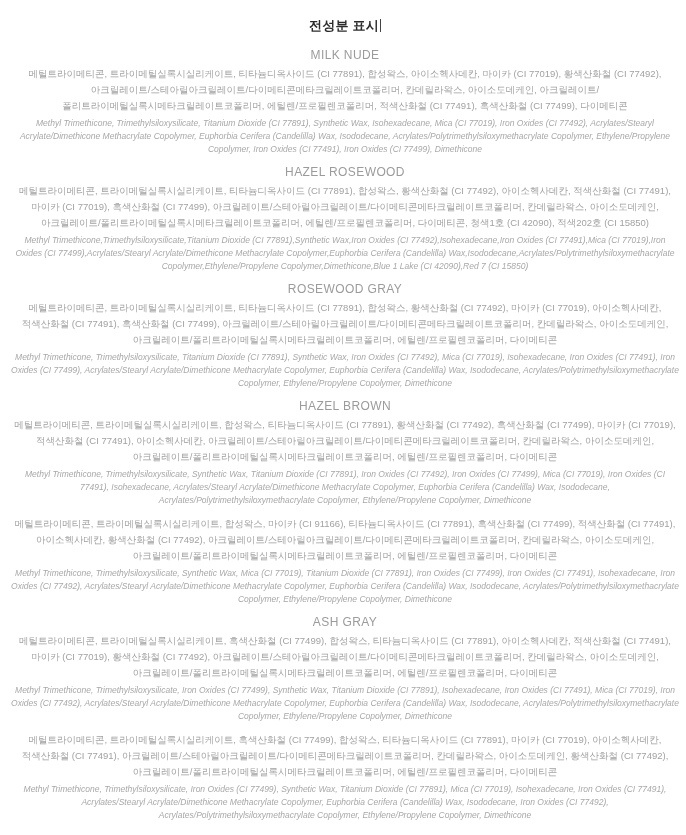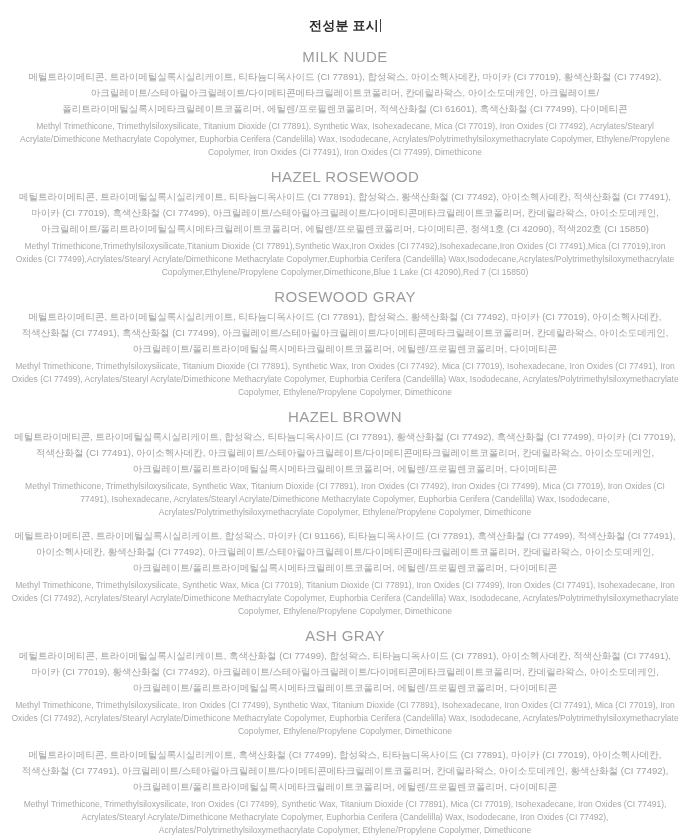--- a/index.html
+++ b/index.html
@@ -30,52 +30,53 @@
     height: 13px;
     background: #444;
     vertical-align: -2px;
     margin-left: 1px;
   }
   .shade-section {
     margin-bottom: 9px;
   }
   .shade-name {
     text-align: center;
-    font-size: 15px;
+    font-size: 12px;
     font-weight: normal;
     color: #9b9b9b;
     letter-spacing: 0.4px;
     margin: 0 0 4px 0;
   }
   .ingredients-ko {
     text-align: center;
     font-size: 9.5px;
     color: #a2a2a2;
     line-height: 16px;
     margin: 0 0 3px 0;
     word-break: keep-all;
   }
   .ingredients-en {
     text-align: center;
     font-size: 8.5px;
     color: #a8a8a8;
     line-height: 13px;
     margin: 0;
+    font-style: italic;
   }
 </style>
 </head>
 <body>
 
 <div class="page">
 
   <h1 class="page-title"><span>전성분 표시</span><span class="caret"></span></h1>
 
   <div class="shade-section">
     <h2 class="shade-name">MILK NUDE</h2>
-    <p class="ingredients-ko">메틸트라이메티콘, 트라이메틸실록시실리케이트, 티타늄디옥사이드 (CI 77891), 합성왁스, 아이소헥사데칸, 마이카 (CI 77019), 황색산화철 (CI 77492), 아크릴레이트/스테아릴아크릴레이트/다이메티콘메타크릴레이트코폴리머, 칸데릴라왁스, 아이소도데케인, 아크릴레이트/폴리트라이메틸실록시메타크릴레이트코폴리머, 에틸렌/프로필렌코폴리머, 적색산화철 (CI 61601), 흑색산화철 (CI 77499), 다이메티콘</p>
+    <p class="ingredients-ko">메틸트라이메티콘, 트라이메틸실록시실리케이트, 티타늄디옥사이드 (CI 77891), 합성왁스, 아이소헥사데칸, 마이카 (CI 77019), 황색산화철 (CI 77492), 아크릴레이트/스테아릴아크릴레이트/다이메티콘메타크릴레이트코폴리머, 칸데릴라왁스, 아이소도데케인, 아크릴레이트/폴리트라이메틸실록시메타크릴레이트코폴리머, 에틸렌/프로필렌코폴리머, 적색산화철 (CI 77491), 흑색산화철 (CI 77499), 다이메티콘</p>
     <p class="ingredients-en">Methyl Trimethicone, Trimethylsiloxysilicate, Titanium Dioxide (CI 77891), Synthetic Wax, Isohexadecane, Mica (CI 77019), Iron Oxides (CI 77492), Acrylates/Stearyl Acrylate/Dimethicone Methacrylate Copolymer, Euphorbia Cerifera (Candelilla) Wax, Isododecane, Acrylates/Polytrimethylsiloxymethacrylate Copolymer, Ethylene/Propylene Copolymer, Iron Oxides (CI 77491), Iron Oxides (CI 77499), Dimethicone</p>
   </div>
 
   <div class="shade-section">
     <h2 class="shade-name">HAZEL ROSEWOOD</h2>
     <p class="ingredients-ko">메틸트라이메티콘, 트라이메틸실록시실리케이트, 티타늄디옥사이드 (CI 77891), 합성왁스, 황색산화철 (CI 77492), 아이소헥사데칸, 적색산화철 (CI 77491), 마이카 (CI 77019), 흑색산화철 (CI 77499), 아크릴레이트/스테아릴아크릴레이트/다이메티콘메타크릴레이트코폴리머, 칸데릴라왁스, 아이소도데케인, 아크릴레이트/폴리트라이메틸실록시메타크릴레이트코폴리머, 에틸렌/프로필렌코폴리머, 다이메티콘, 청색1호 (CI 42090), 적색202호 (CI 15850)</p>
     <p class="ingredients-en">Methyl Trimethicone,Trimethylsiloxysilicate,Titanium Dioxide (CI 77891),Synthetic Wax,Iron Oxides (CI 77492),Isohexadecane,Iron Oxides (CI 77491),Mica (CI 77019),Iron Oxides (CI 77499),Acrylates/Stearyl Acrylate/Dimethicone Methacrylate Copolymer,Euphorbia Cerifera (Candelilla) Wax,Isododecane,Acrylates/Polytrimethylsiloxymethacrylate Copolymer,Ethylene/Propylene Copolymer,Dimethicone,Blue 1 Lake (CI 42090),Red 7 (CI 15850)</p>
   </div>
 
   <div class="shade-section">

